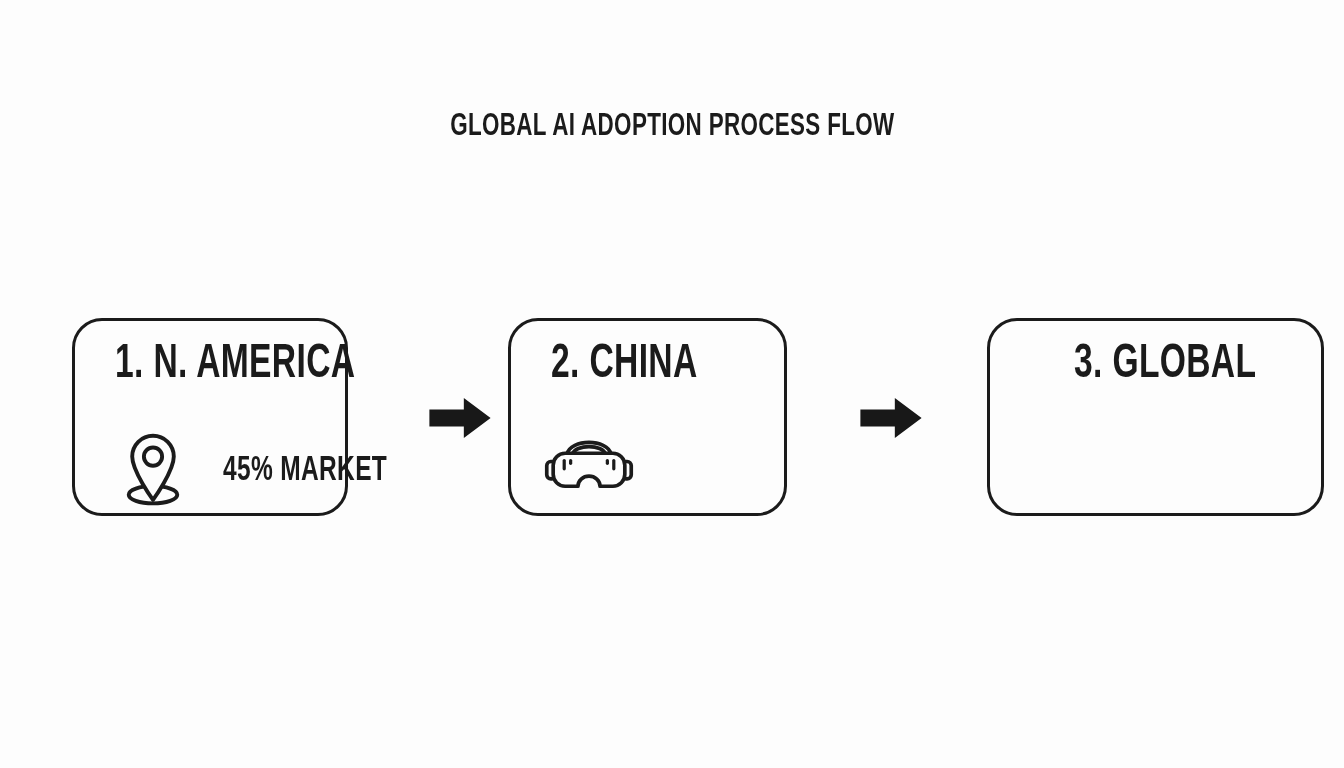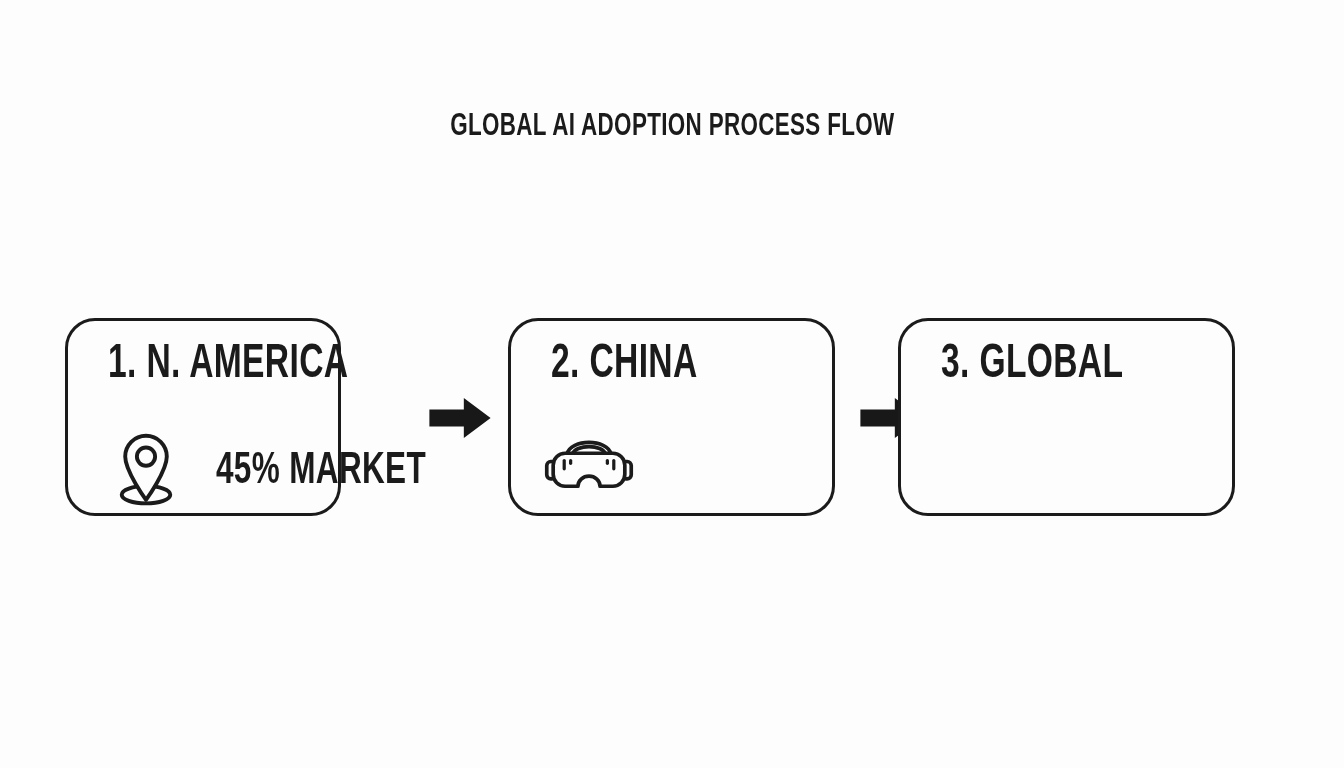--- a/index.html
+++ b/index.html
@@ -36,23 +36,23 @@
 
   .step-box {
     position: absolute;
     top: 318px;
     height: 198px;
     box-sizing: border-box;
     border: 3px solid #1b1b1b;
     border-radius: 30px;
     background: #fdfdfd;
   }
-  .box-1 { left: 65px;  width: 276px; }
-  .box-2 { left: 508px; width: 327px; }
-  .box-3 { left: 898px; width: 337px; }
+  .box-1 { left: 72px;  width: 276px; }
+  .box-2 { left: 508px; width: 279px; }
+  .box-3 { left: 987px; width: 337px; padding-left: 44px; }
 
   .step-title {
     margin: 16px 0 0 40px;
     font-size: 48px;
     line-height: 1;
   }
 
   .stat-row {
     position: absolute;
     left: 32px; top: 100px; right: 10px;
@@ -62,21 +62,21 @@
     gap: 24px;
   }
   .icon-slot {
     width: 92px;
     display: flex;
     justify-content: center;
     align-items: center;
     flex: none;
   }
   .stat-label {
-    font-size: 45px;
+    font-size: 35px;
     line-height: 1;
   }
 
   .flow-arrow {
     position: absolute;
     top: 396px;
     width: 62px; height: 44px;
   }
   .arrow-1 { left: 429px; }
   .arrow-2 { left: 860px; }

